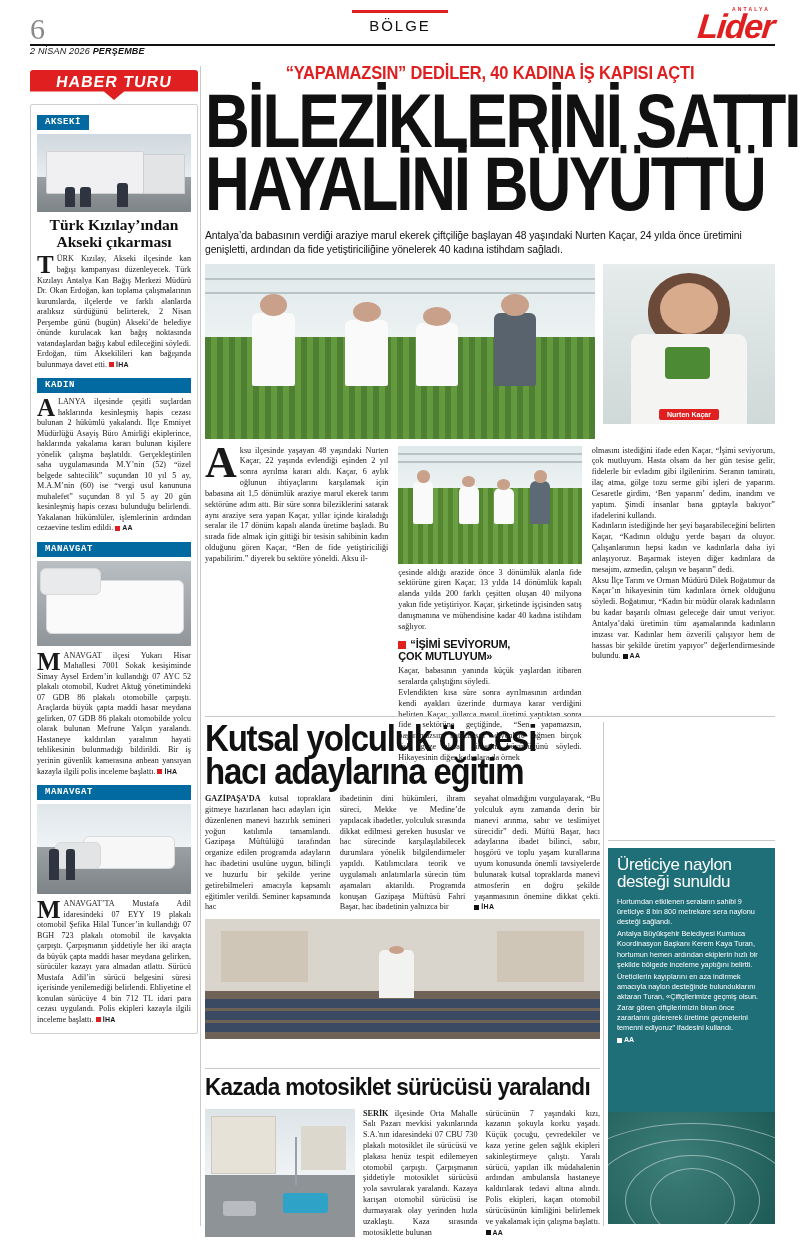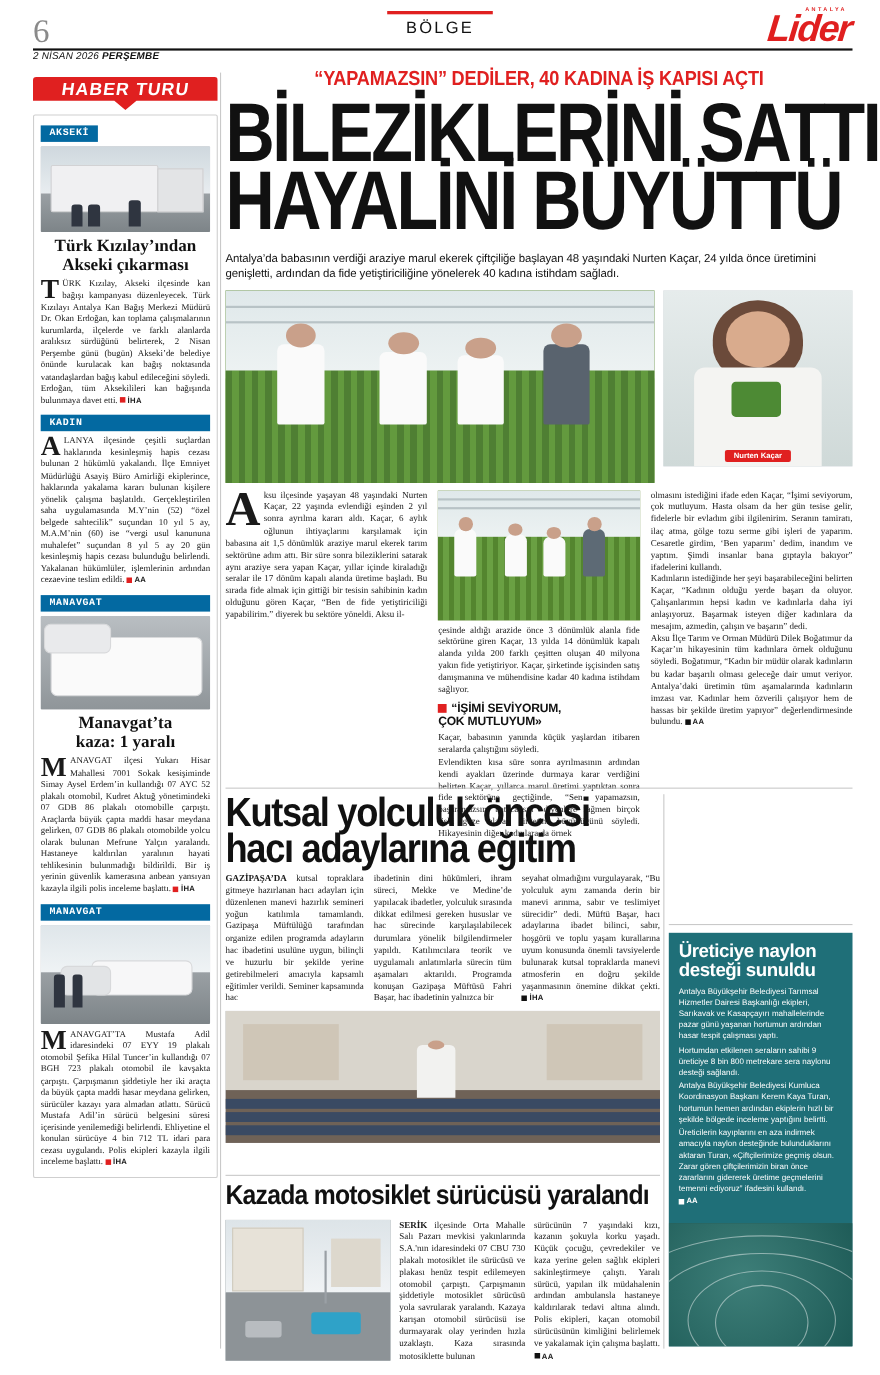--- a/index.html
+++ b/index.html
@@ -79,21 +79,21 @@
   
   .botart{position:absolute;left:205px;top:1075px;width:395px;}
   .bot-head{font-family:"Liberation Sans",sans-serif;font-weight:bold;font-size:22.5px;line-height:1;
     letter-spacing:-.7px;color:#111;transform:scaleY(1.1);transform-origin:left top;white-space:nowrap;}
   .bot-row{display:flex;gap:8px;margin-top:11px;}
   .bot-photo{width:150px;height:128px;background:#9aa3a8;flex:none;overflow:hidden;position:relative;}
 
   
   .tealbox{position:absolute;left:608px;top:848px;width:167px;height:376px;background:#1f6f78;
     color:#fff;padding:8px 9px;box-sizing:border-box;overflow:hidden;}
-  .teal-head{font-family:"Liberation Sans",sans-serif;font-weight:bold;font-size:17px;line-height:1.02;
+  .teal-head{font-family:"Liberation Sans",sans-serif;font-weight:normal;font-size:17px;line-height:1.02;
     letter-spacing:-.4px;margin-bottom:6px;}
   .teal-body{font-family:"Liberation Sans",sans-serif;font-size:7.3px;line-height:1.40;}
   .teal-body p{margin:0 0 2px;}
   .teal-photo{position:absolute;left:0;right:0;bottom:0;height:112px;background:#2a5b54;overflow:hidden;}
   .teal-agency{font-family:"Liberation Sans",sans-serif;font-size:7px;font-weight:bold;}
   .teal-agency .sq{display:inline-block;width:5px;height:5px;background:#fff;margin-right:2px;vertical-align:middle;}
 
   
   .vline{position:absolute;background:#c9c9c9;width:1px;}
   .hline{position:absolute;background:#c9c9c9;height:1px;}
@@ -181,22 +181,20 @@
 
       <div>
         <span class="tag full">MANAVGAT</span>
         <div class="sb-photo" style="height:85px">
           <div class="ph">
               <div class="ground" style="height:100%;background:linear-gradient(#b9bec2,#8f9599)"></div>
             <div class="carbody" style="left:6%;top:22%;width:88%;height:62%;background:#fafafa"></div>
             <div class="carbody" style="left:2%;top:8%;width:38%;height:30%;background:#e9eaec"></div>
           </div>
         </div>
-        <div class="sb-head" style="white-space:pre-line">Manavgat’ta
-kaza: 1 yaralı</div>
         <div class="sb-body">
           <span class="dropcap">M</span><span>ANAVGAT ilçesi Yukarı Hisar Mahallesi 7001 Sokak kesişiminde Simay Aysel Erdem’in kullandığı 07 AYC 52 plakalı otomobil, Kudret Aktuğ yönetimindeki 07 GDB 86 plakalı otomobille çarpıştı. Araçlarda büyük çapta maddi hasar meydana gelirken, 07 GDB 86 plakalı otomobilde yolcu olarak bulunan Mefrune Yalçın yaralandı. Hastaneye kaldırılan yaralının hayati tehlikesinin bulunmadığı bildirildi. Bir iş yerinin güvenlik kamerasına anbean yansıyan kazayla ilgili polis inceleme başlattı.</span>
           <span class="agency"><span class="sq"></span><span>İHA</span></span>
         </div>
       </div>
       <div class="sb-sep"></div>
 
       <div>
         <span class="tag full">MANAVGAT</span>
         <div class="sb-photo" style="height:90px">
@@ -367,21 +365,20 @@
       </div>
     </div>
   </div>
 
   <div class="tealbox">
     <div class="teal-head">
       <div>Üreticiye naylon</div>
       <div>desteği sunuldu</div>
     </div>
     <div class="teal-body">
-      <p>Antalya Büyükşehir Belediyesi Tarımsal Hizmetler Dairesi Başkanlığı ekipleri, Sarıkavak ve Kasapçayırı mahallelerinde pazar günü yaşanan hortumun ardından hasar tespit çalışması yaptı.</p>
       <p>Hortumdan etkilenen seraların sahibi 9 üreticiye 8 bin 800 metrekare sera naylonu desteği sağlandı.</p>
       <p>Antalya Büyükşehir Belediyesi Kumluca Koordinasyon Başkanı Kerem Kaya Turan, hortumun hemen ardından ekiplerin hızlı bir şekilde bölgede inceleme yaptığını belirtti.</p>
       <p>Üreticilerin kayıplarını en aza indirmek amacıyla naylon desteğinde bulunduklarını aktaran Turan, «Çiftçilerimize geçmiş olsun. Zarar gören çiftçilerimizin biran önce zararlarını gidererek üretime geçmelerini temenni ediyoruz” ifadesini kullandı.</p>
       <div class="teal-agency"><span class="sq"></span><span>AA</span></div>
     </div>
     <div class="teal-photo">
       <div class="tealph"></div>
       <div class="arcs">
         <span style="left:-30%;top:10%;width:160%;height:120%"></span>
         <span style="left:-10%;top:24%;width:120%;height:100%"></span>

